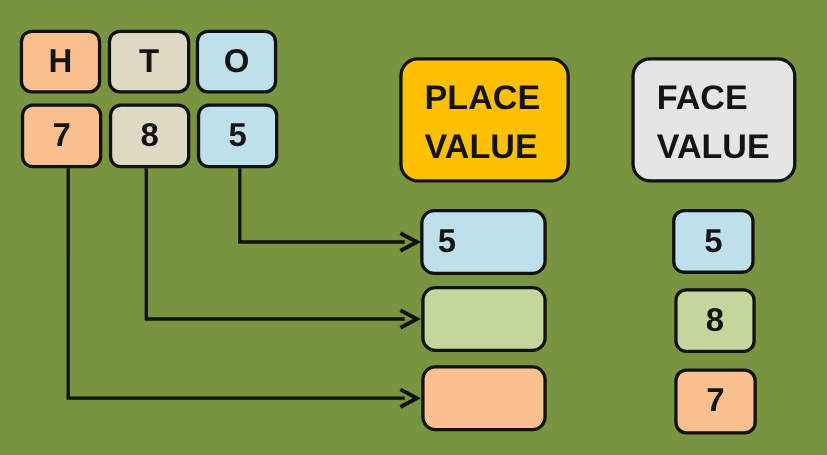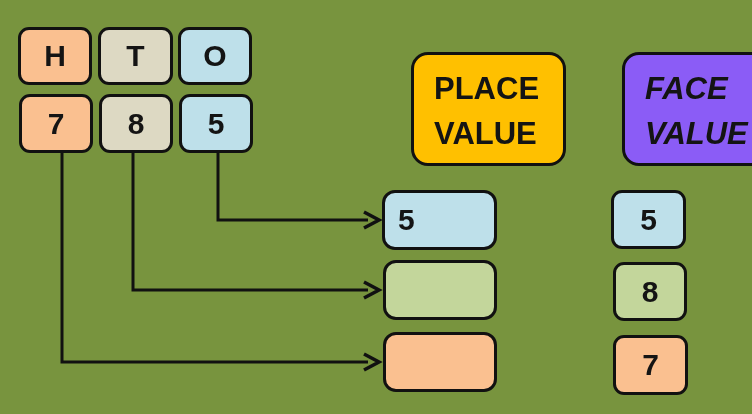--- a/index.html
+++ b/index.html
@@ -38,21 +38,20 @@
   .header {
     position: absolute;
     box-sizing: border-box;
     border: 3px solid #111111;
     border-radius: 17px;
     padding: 11px 0 0 20px;
     font-weight: bold;
     font-size: 31px;
     line-height: 45px;
     z-index: 2;
-    margin-left: 48px;
   }
   .header.place { left: 363px; top: 52px; width: 155px; height: 114px; }
   .header.face  { left: 574px; top: 52px; width: 150px; height: 114px; }
   .header span { display: block; }
   
   .box.pv { justify-content: flex-start; padding-left: 13px; border-radius: 13px; }
   .box.pv-1 { left: 382px; top: 190px; width: 115px; height: 60px; }
   .box.pv-2 { left: 383px; top: 260px; width: 114px; height: 60px; }
   .box.pv-3 { left: 383px; top: 332px; width: 114px; height: 60px; }
   
@@ -104,21 +103,21 @@
     <span>8</span>
   </div>
   <div class="box digit-5" style="background-color: rgb(190, 224, 234);">
     <span>5</span>
   </div>
 
   <div class="header place" style="background-color: rgb(255, 192, 0);">
     <span>PLACE</span>
     <span>VALUE</span>
   </div>
-  <div class="header face" style="background-color: #8b5cf6; font-style: italic;">
+  <div class="header face" style="background-color: #e5e5e5;">
     <span>FACE</span>
     <span>VALUE</span>
   </div>
 
   <div class="box pv pv-1" style="background-color: rgb(190, 224, 234);">
     <span>5</span>
   </div>
   <div class="box pv pv-2" style="background-color: rgb(195, 214, 155);">
     <span></span>
   </div>

